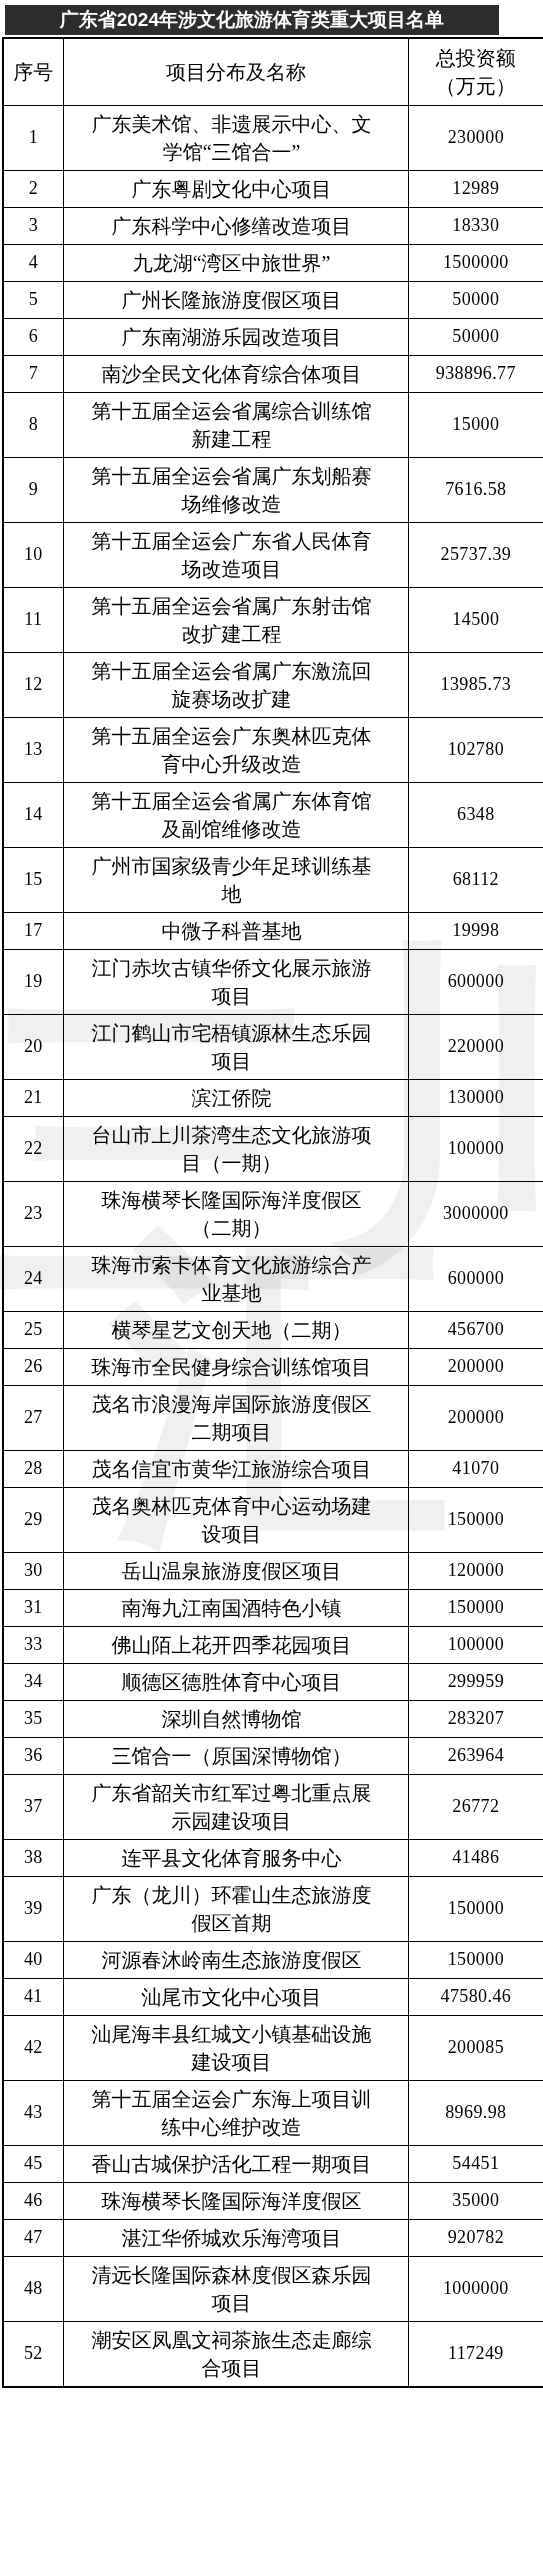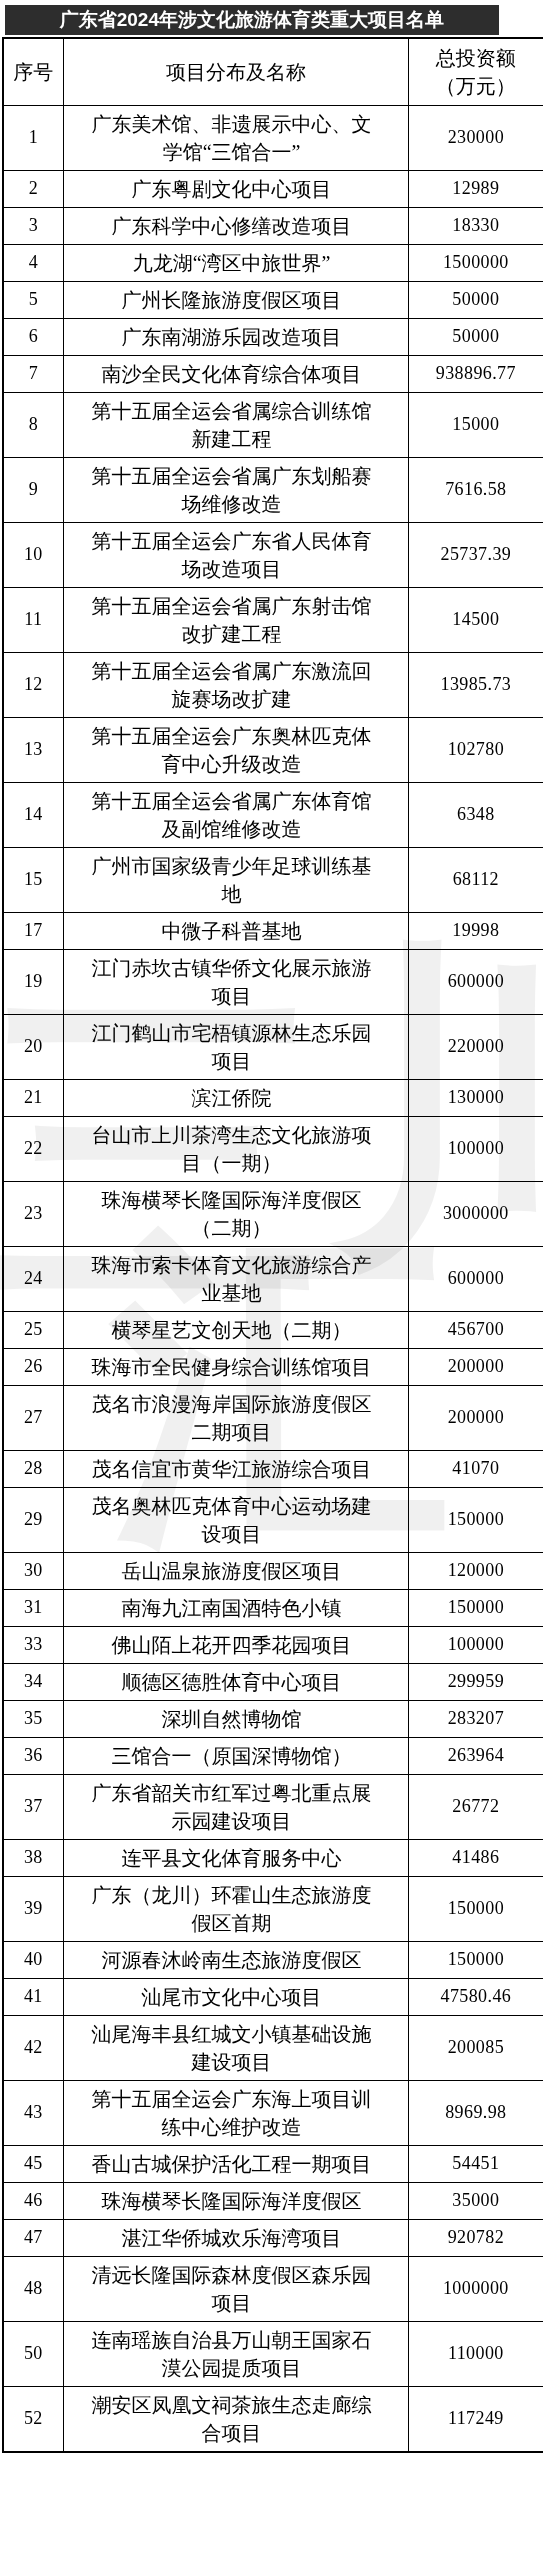--- a/index.html
+++ b/index.html
@@ -381,25 +381,20 @@
           <td class="cell-name">湛江华侨城欢乐海湾项目</td>
           <td class="cell-amount">920782</td>
         </tr>
 
         <tr>
           <td class="cell-no">48</td>
           <td class="cell-name">清远长隆国际森林度假区森乐园项目</td>
           <td class="cell-amount">1000000</td>
         </tr>
 
-        <tr>
-          <td class="cell-no">50</td>
-          <td class="cell-name">连南瑶族自治县万山朝王国家石漠公园提质项目</td>
-          <td class="cell-amount">110000</td>
-        </tr>
 
 
         <tr>
           <td class="cell-no">52</td>
           <td class="cell-name">潮安区凤凰文祠茶旅生态走廊综合项目</td>
           <td class="cell-amount">117249</td>
         </tr>
       </tbody>
 
   </table>

